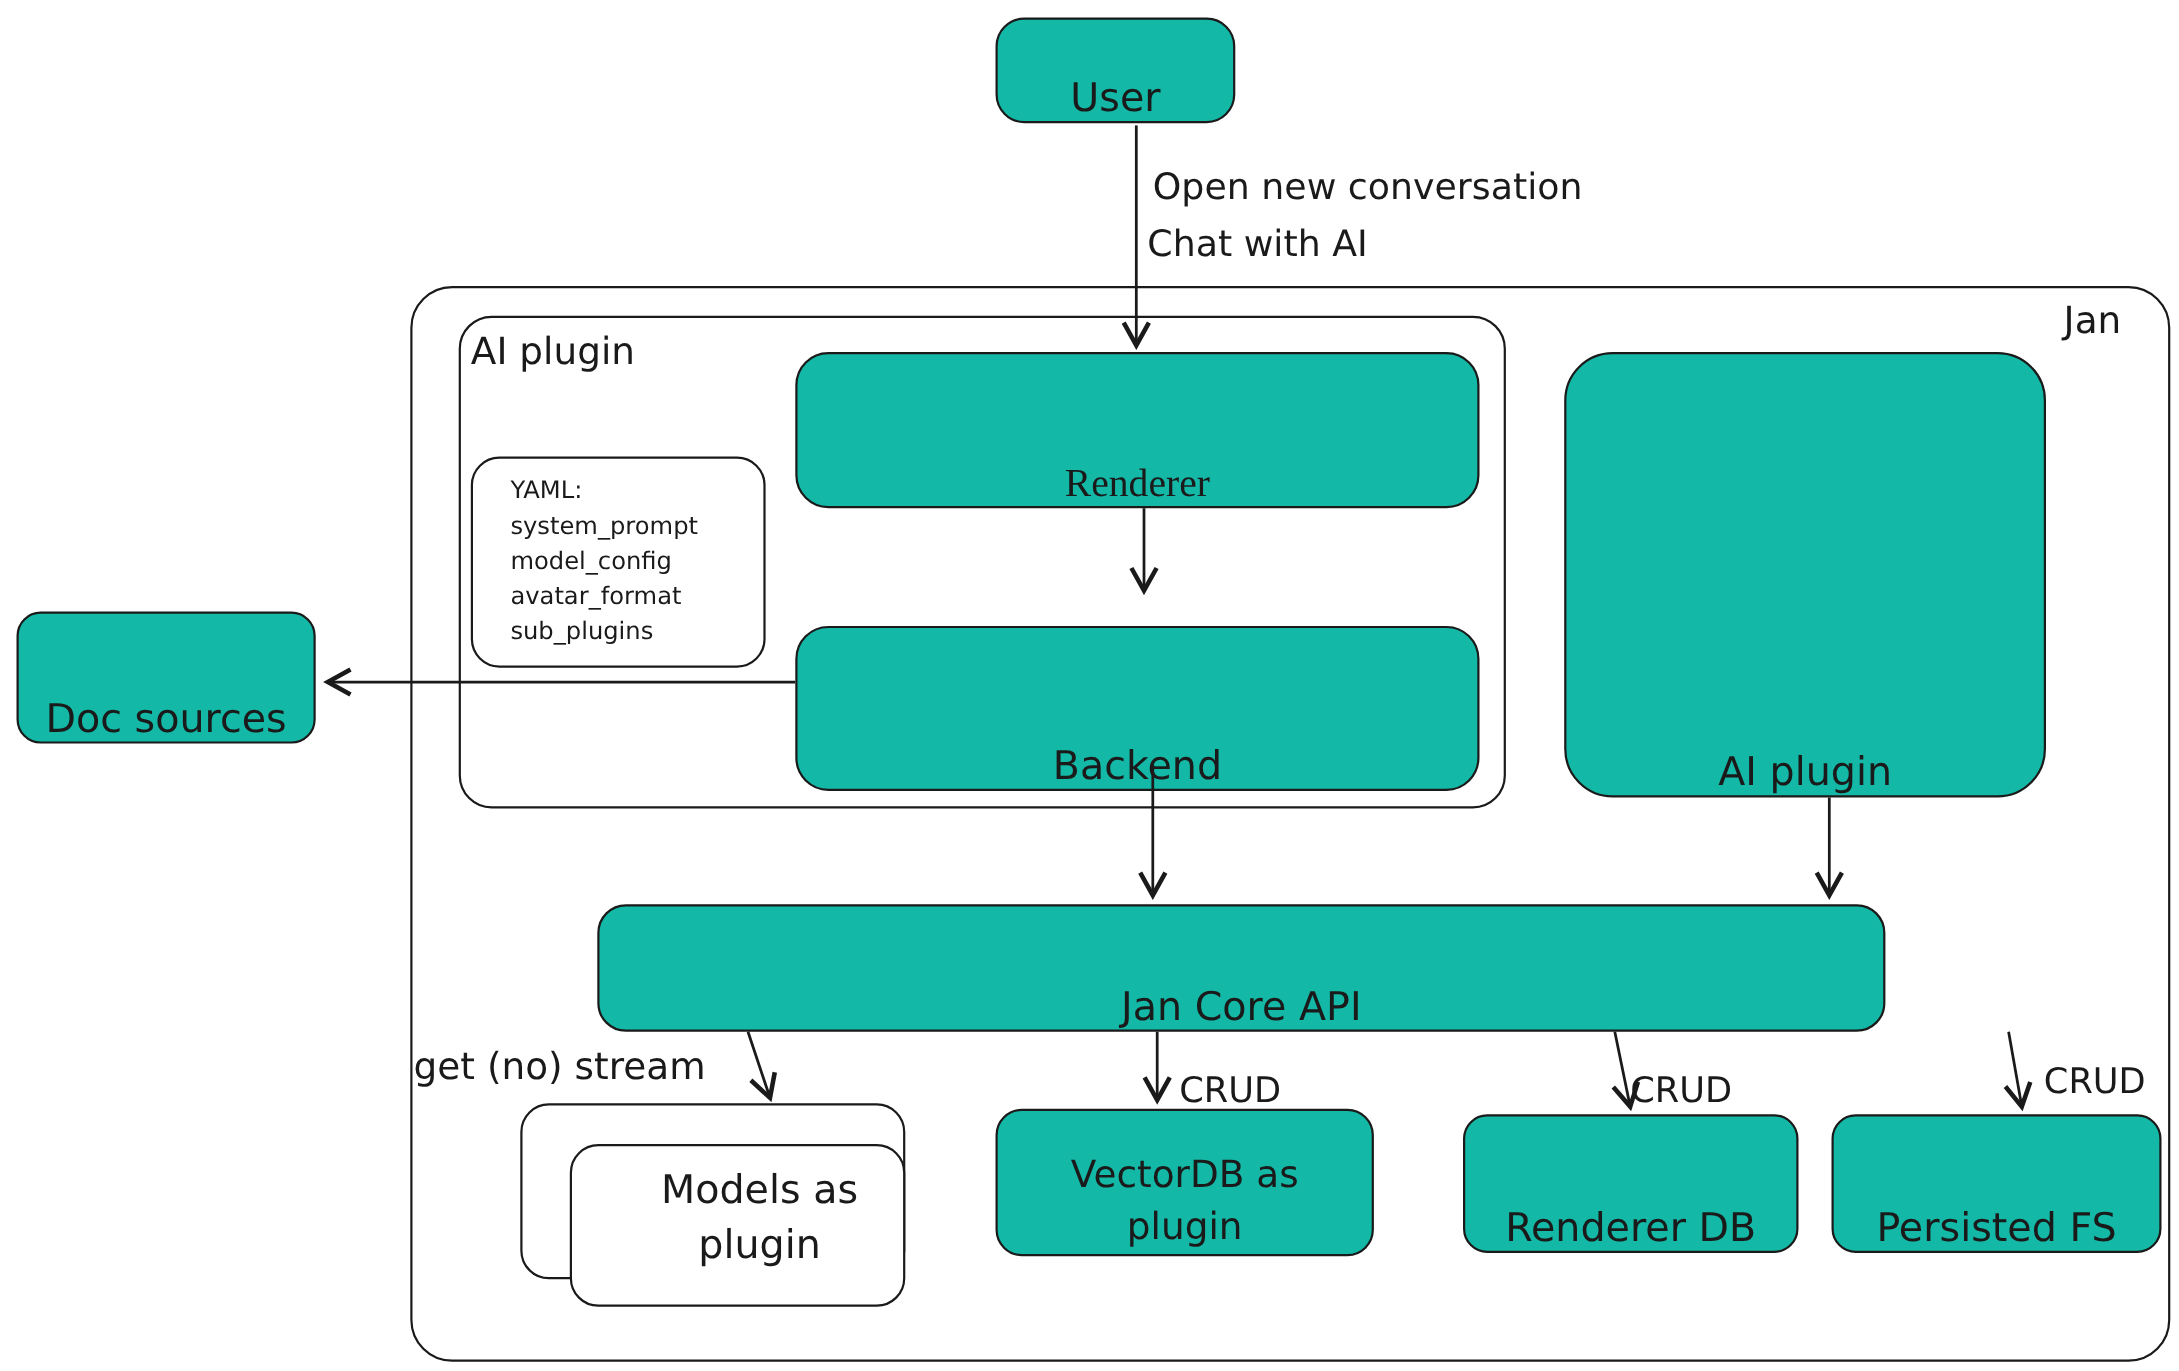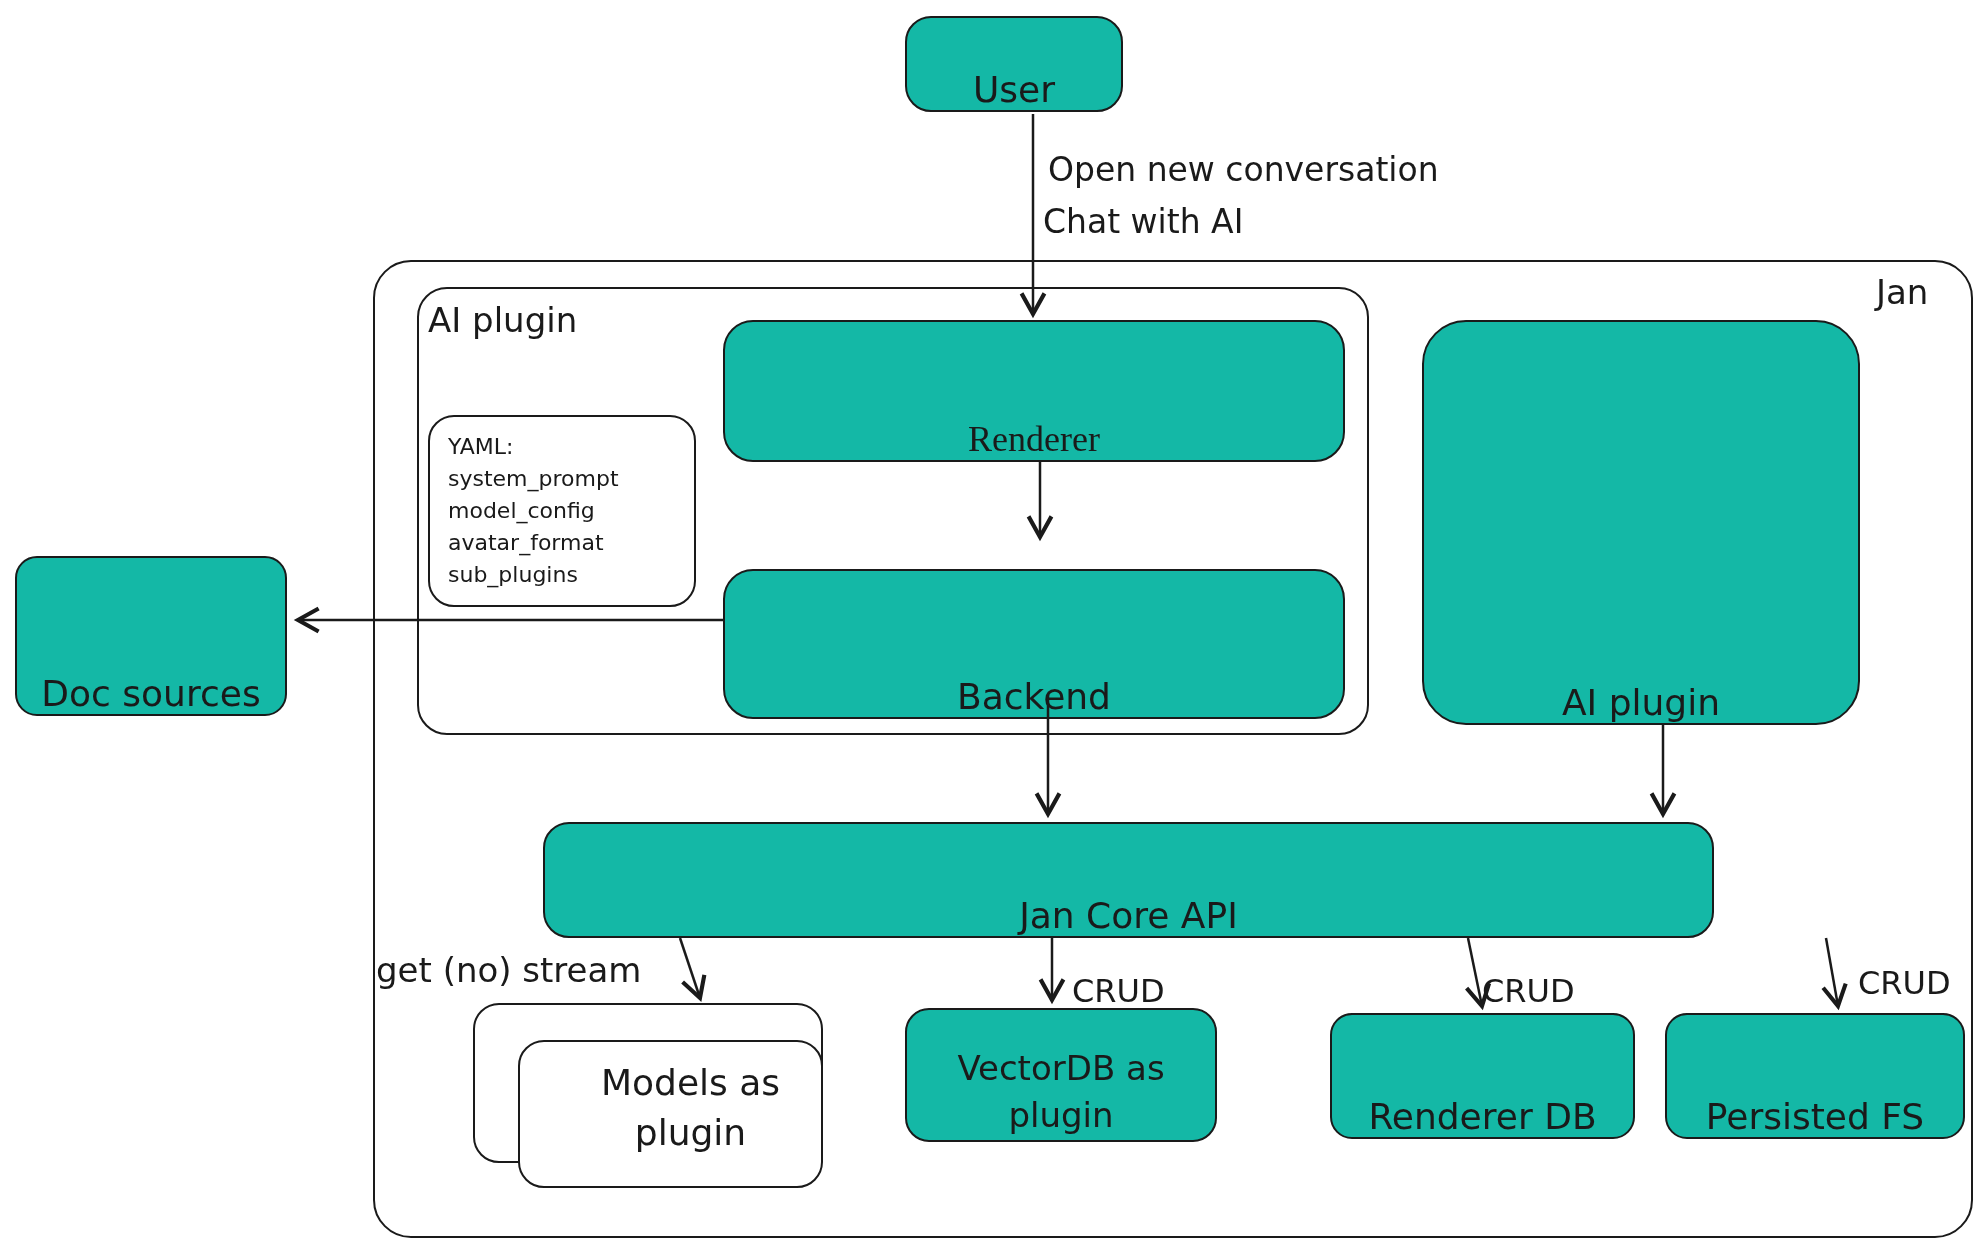--- a/index.html
+++ b/index.html
@@ -37,21 +37,21 @@
     position:absolute;
     font-size:33px;
     white-space:nowrap;
   }
   .note{
     position:absolute;
     border:2.5px solid #1a1a1a;
     border-radius:26px;
     background:#ffffff;
     box-sizing:border-box;
-    padding:14px 18px;
+    padding:14px 34px;
     font-size:22px;
     line-height:1.45;
     text-align:left;
   }
   .note span{display:block;}
   #edges{
     position:absolute;
     left:0;top:0;
     width:1981px;height:1246px;
     pointer-events:none;
@@ -90,37 +90,37 @@
     <span>system_prompt</span>
     <span>model_config</span>
     <span>avatar_format</span>
     <span>sub_plugins</span>
   </div>
 
   <div class="box node-label" style="left:723px;top:545px;width:622px;height:150px;border-radius:30px;margin-top:24px;">
     <span>Backend</span>
   </div>
 
-  <div class="box node-label" style="left:15px;top:556px;width:272px;height:160px;border-radius:22px;">
+  <div class="box node-label" style="left:15px;top:556px;width:272px;height:120px;border-radius:22px;">
     <span>Doc sources</span>
   </div>
 
   <div class="box node-label" style="left:1422px;top:320px;width:438px;height:405px;border-radius:44px;">
     <span>AI plugin</span>
   </div>
 
   <div class="box node-label" style="left:543px;top:822px;width:1171px;height:116px;border-radius:26px;">
     <span>Jan Core API</span>
   </div>
 
   <div class="container" style="left:473px;top:1003px;width:350px;height:160px;border-radius:26px;"></div>
   <div class="container" style="left:518px;top:1040px;width:305px;height:148px;border-radius:26px;"></div>
   <div class="edge-label multiline" style="left:540px;top:1058px;width:265px;white-space:normal;text-align:center;font-size:36px;">Models as plugin</div>
 
-  <div class="box node-label multiline" style="left:905px;top:1008px;width:312px;height:134px;border-radius:24px;font-size:34px;">
+  <div class="box node-label multiline" style="left:905px;top:1008px;width:344px;height:134px;border-radius:24px;font-size:34px;">
     <span>VectorDB as plugin</span>
   </div>
 
   <div class="box node-label" style="left:1330px;top:1013px;width:305px;height:126px;border-radius:22px;">
     <span>Renderer DB</span>
   </div>
 
   <div class="box node-label" style="left:1665px;top:1013px;width:300px;height:126px;border-radius:22px;">
     <span>Persisted FS</span>
   </div>

